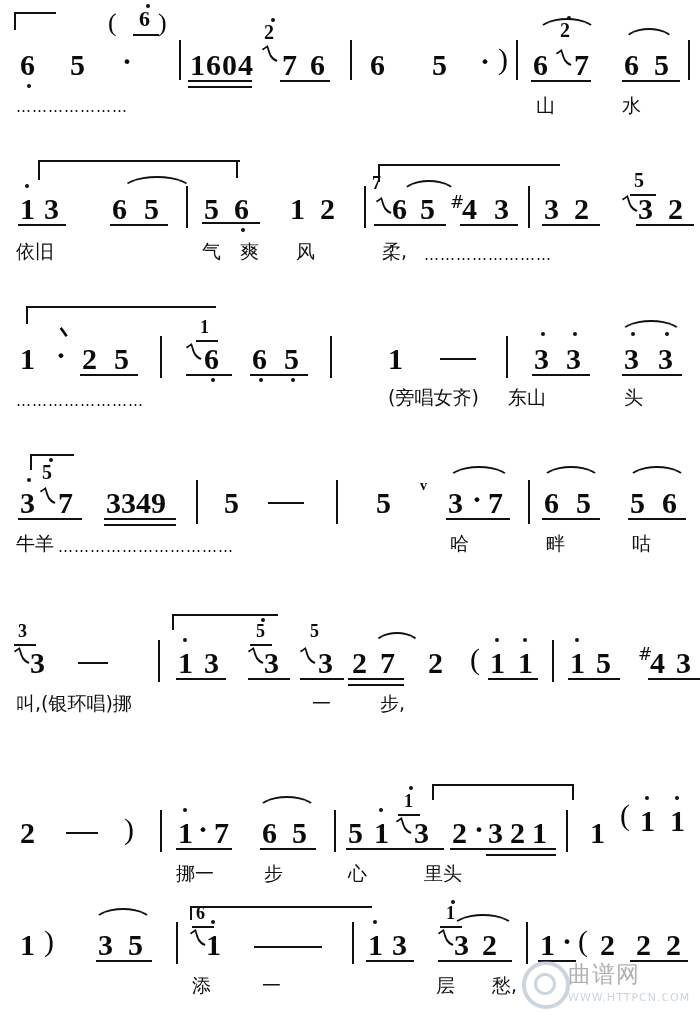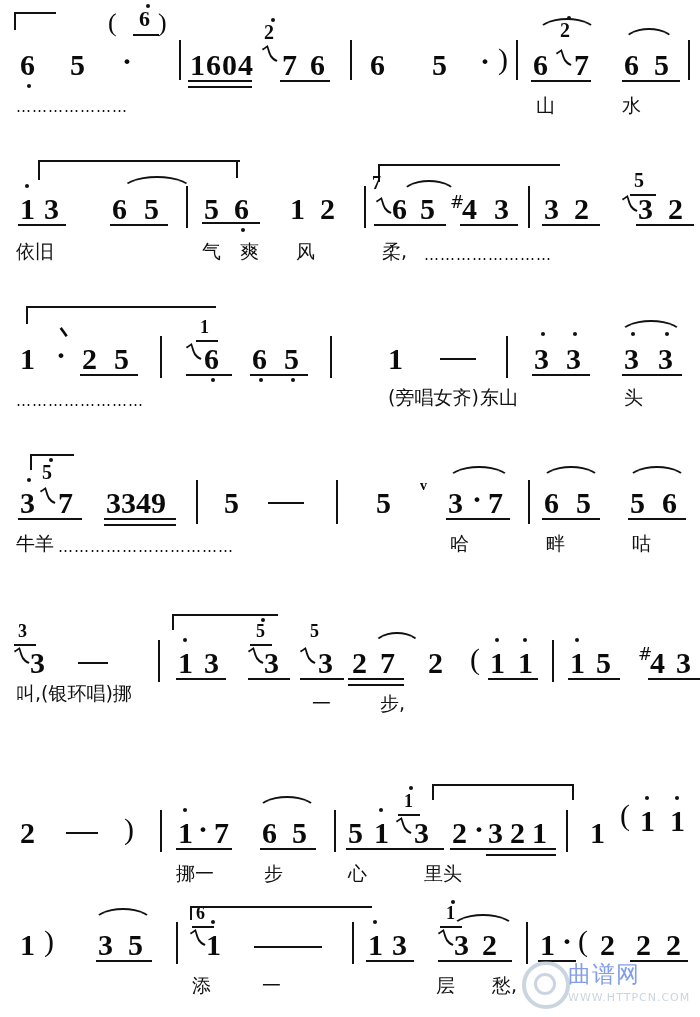--- a/index.html
+++ b/index.html
@@ -159,21 +159,21 @@
     left: 8px; top: 8px;
     width: 16px; height: 16px;
     border: 3px solid #9fb3c8;
     border-radius: 50%;
   }
   .wm-main {
     position: absolute;
     left: 50px; top: 4px;
     font-family: "DejaVu Sans", sans-serif;
     font-size: 23px;
-    color: #1d4ed8;
+    color: #737373;
     letter-spacing: 1px;
     white-space: nowrap;
   }
   .wm-sub {
     position: absolute;
     left: 50px; top: 36px;
     font-family: "DejaVu Sans", sans-serif;
     font-size: 11px;
     color: #9fb3c8;
     letter-spacing: 1px;
@@ -348,21 +348,21 @@
 
     <div class="slur" style="left:618px;top:24px;width:62px;"></div>
     <div class="cell big" style="left:624px;top:48px;">3</div>
     <div class="dot" style="left:631px;top:36px;"></div>
     <div class="cell big" style="left:658px;top:48px;">3</div>
     <div class="dot" style="left:665px;top:36px;"></div>
     <div class="beam" style="left:622px;top:78px;width:60px;"></div>
 
     <div class="lyricdots" style="left:16px;top:96px;">……………………</div>
     <div class="lyric" style="left:388px;top:92px;">(旁唱女齐)</div>
-    <div class="lyric" style="left:480px;top:92px;font-family:Liberation Serif, serif;">东山</div>
+    <div class="lyric" style="left:508px;top:92px;font-family:Liberation Serif, serif;">东山</div>
     <div class="lyric" style="left:624px;top:92px;">头</div>
   </div>
 
   <div class="system" style="top:440px;height:140px;">
 
     <div class="bracket" style="left:30px;top:14px;width:42px;height:14px;"></div>
 
     <div class="cell small" style="left:42px;top:22px;font-size:20px;">5</div>
     <div class="dot" style="left:49px;top:18px;"></div>
     <div class="cell big" style="left:20px;top:48px;">3</div>
@@ -459,21 +459,21 @@
     <div class="cell big" style="left:570px;top:48px;">1</div>
     <div class="dot" style="left:575px;top:38px;"></div>
     <div class="cell big" style="left:596px;top:48px;">5</div>
     <div class="beam" style="left:568px;top:78px;width:52px;"></div>
 
     <div class="sharp" style="left:638px;top:44px;">#</div>
     <div class="cell big" style="left:650px;top:48px;">4</div>
     <div class="cell big" style="left:676px;top:48px;">3</div>
     <div class="beam" style="left:648px;top:78px;width:52px;"></div>
 
-    <div class="lyric" style="left:16px;top:84px;">叫,(银环唱)挪</div>
+    <div class="lyric" style="left:16px;top:94px;">叫,(银环唱)挪</div>
     <div class="lyric" style="left:312px;top:94px;">一</div>
     <div class="lyric" style="left:380px;top:94px;">步,</div>
   </div>
 
   <div class="system" style="top:770px;height:120px;">
 
     <div class="cell big" style="left:20px;top:48px;">2</div>
     <div class="dash" style="left:66px;top:62px;width:32px;"></div>
     <div class="paren" style="left:124px;top:42px;">)</div>
 

